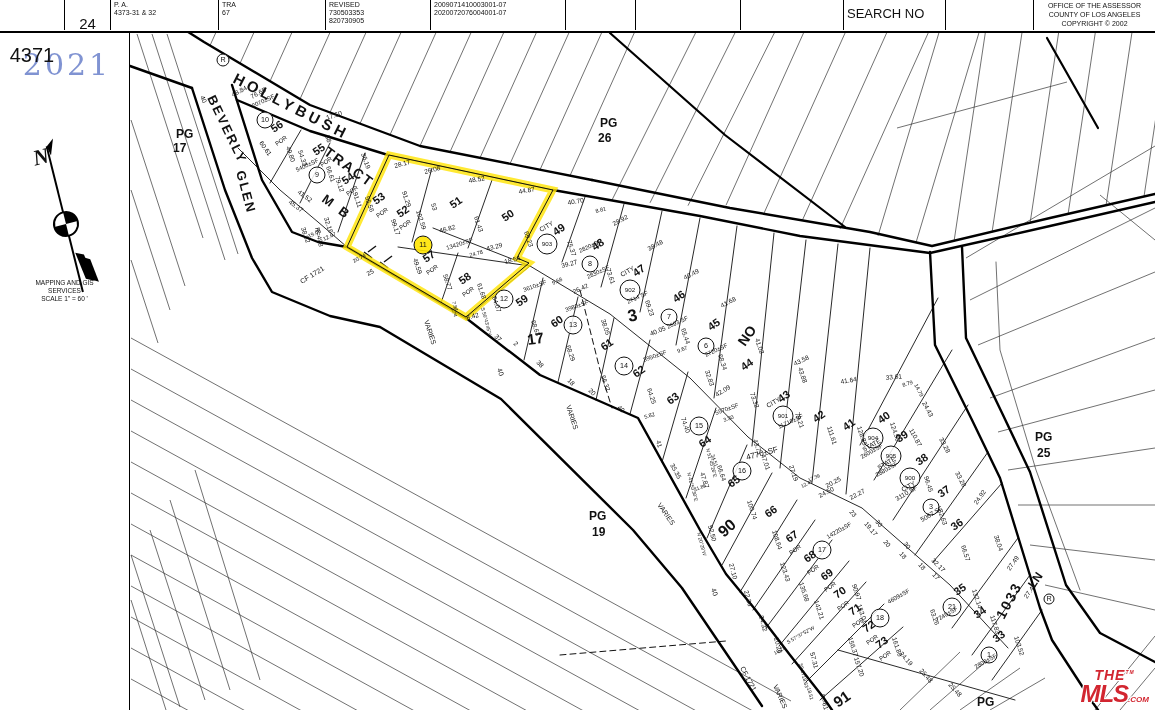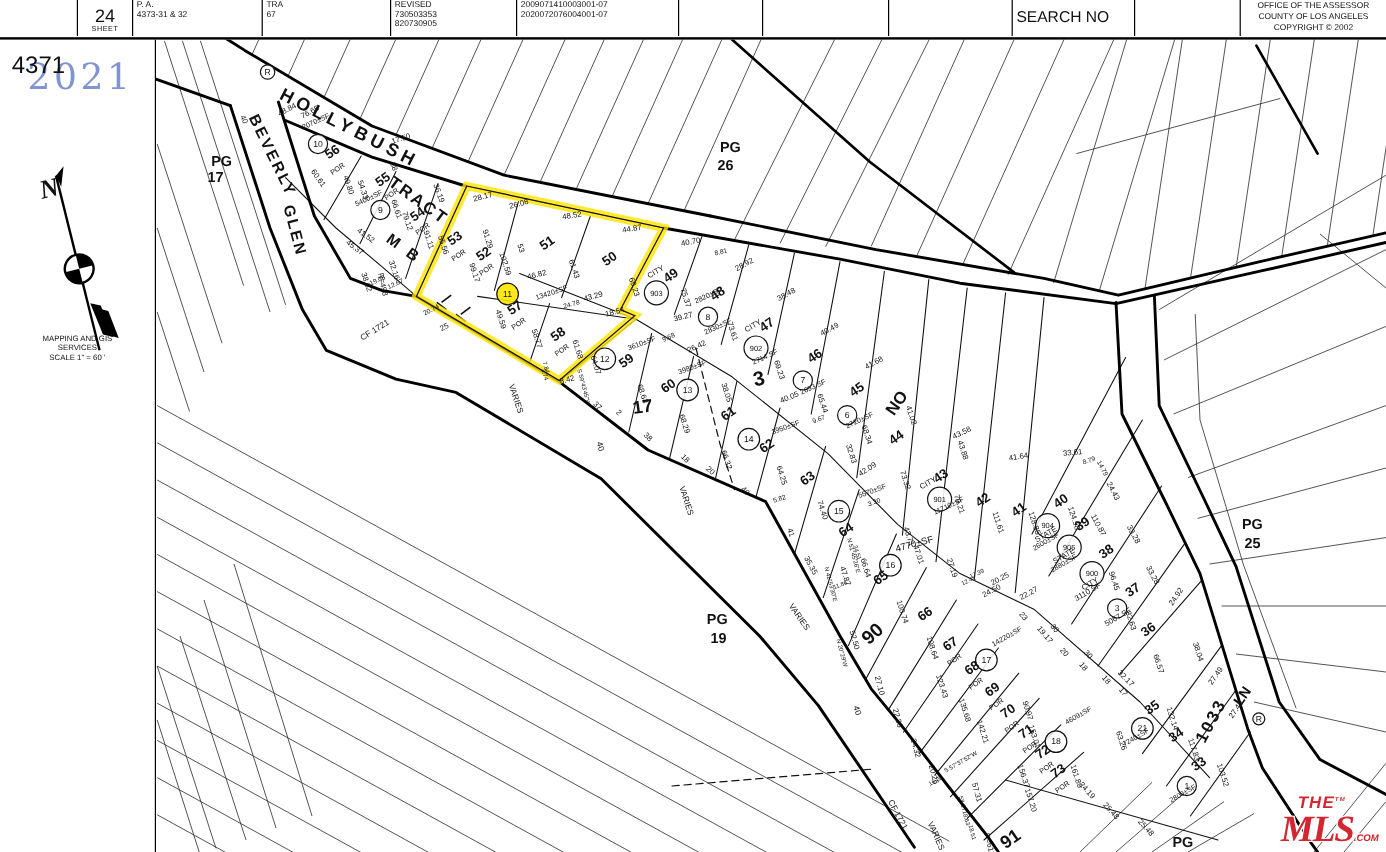--- a/index.html
+++ b/index.html
@@ -5,21 +5,21 @@
   html,body{margin:0;padding:0;background:#fff;}
   .sheet{position:relative;width:1155px;height:710px;background:#fff;overflow:hidden;
          font-family:"Liberation Sans",sans-serif;color:#111;}
   
   .hdr{position:absolute;left:0;top:0;width:1155px;height:31px;background:#fff;
        border-bottom:2px solid #000;z-index:30;}
   .hcell{position:absolute;top:0;height:30px;border-left:1px solid #000;box-sizing:border-box;
          font-size:7px;line-height:8px;padding:1px 3px;white-space:nowrap;overflow:hidden;}
   .hc0{left:0;width:64px;border-left:none;font-size:20px;line-height:30px;text-align:center;padding:0;margin-top:40px;}
   .hc1{left:64px;width:46px;text-align:center;padding:0;}
-  .hc1 .big{font-size:15px;line-height:15px;margin-top:6px;}
+  .hc1 .big{font-size:15px;line-height:15px;margin-top:16px;}
   .hc1 .small{font-size:6px;letter-spacing:.5px;}
   .hc2{left:110px;width:108px;}
   .hc3{left:218px;width:107px;}
   .hc4{left:325px;width:105px;}
   .hc5{left:430px;width:135px;}
   .hc6{left:565px;width:70px;}
   .hc7{left:635px;width:105px;}
   .hc8{left:740px;width:103px;}
   .hc9{left:843px;width:102px;font-size:13px;line-height:26px;}
   .hc10{left:945px;width:88px;}
@@ -34,21 +34,21 @@
            font-size:6.5px;line-height:8px;}
   
   svg.map{position:absolute;left:0;top:0;z-index:1;}
   text{fill:#111;}
   
   .mls{position:absolute;right:6px;bottom:4px;z-index:40;color:#d22630;
        font-style:italic;font-weight:bold;text-align:left;line-height:1;
        text-shadow:1px 1px 0 #fff,-1px -1px 0 #fff,1px -1px 0 #fff,-1px 1px 0 #fff;}
   .mls .the{font-size:14px;margin-left:14px;letter-spacing:1px;}
   .mls .the sup{font-size:5px;}
-  .mls .big{font-size:31px;letter-spacing:-1px;font-family:Liberation Serif, serif;}
+  .mls .big{font-size:24px;letter-spacing:-1px;}
   .mls .com{font-size:8px;display:inline-block;font-style:italic;}
 </style>
 </head>
 <body>
 
 <div class="sheet">
 
   <svg class="map" width="1155" height="710" viewBox="0 0 1155 710">
     <g id="g-strips">
         <line x1="137" y1="34" x2="203" y2="238" stroke="#333" stroke-width="0.7"></line>

